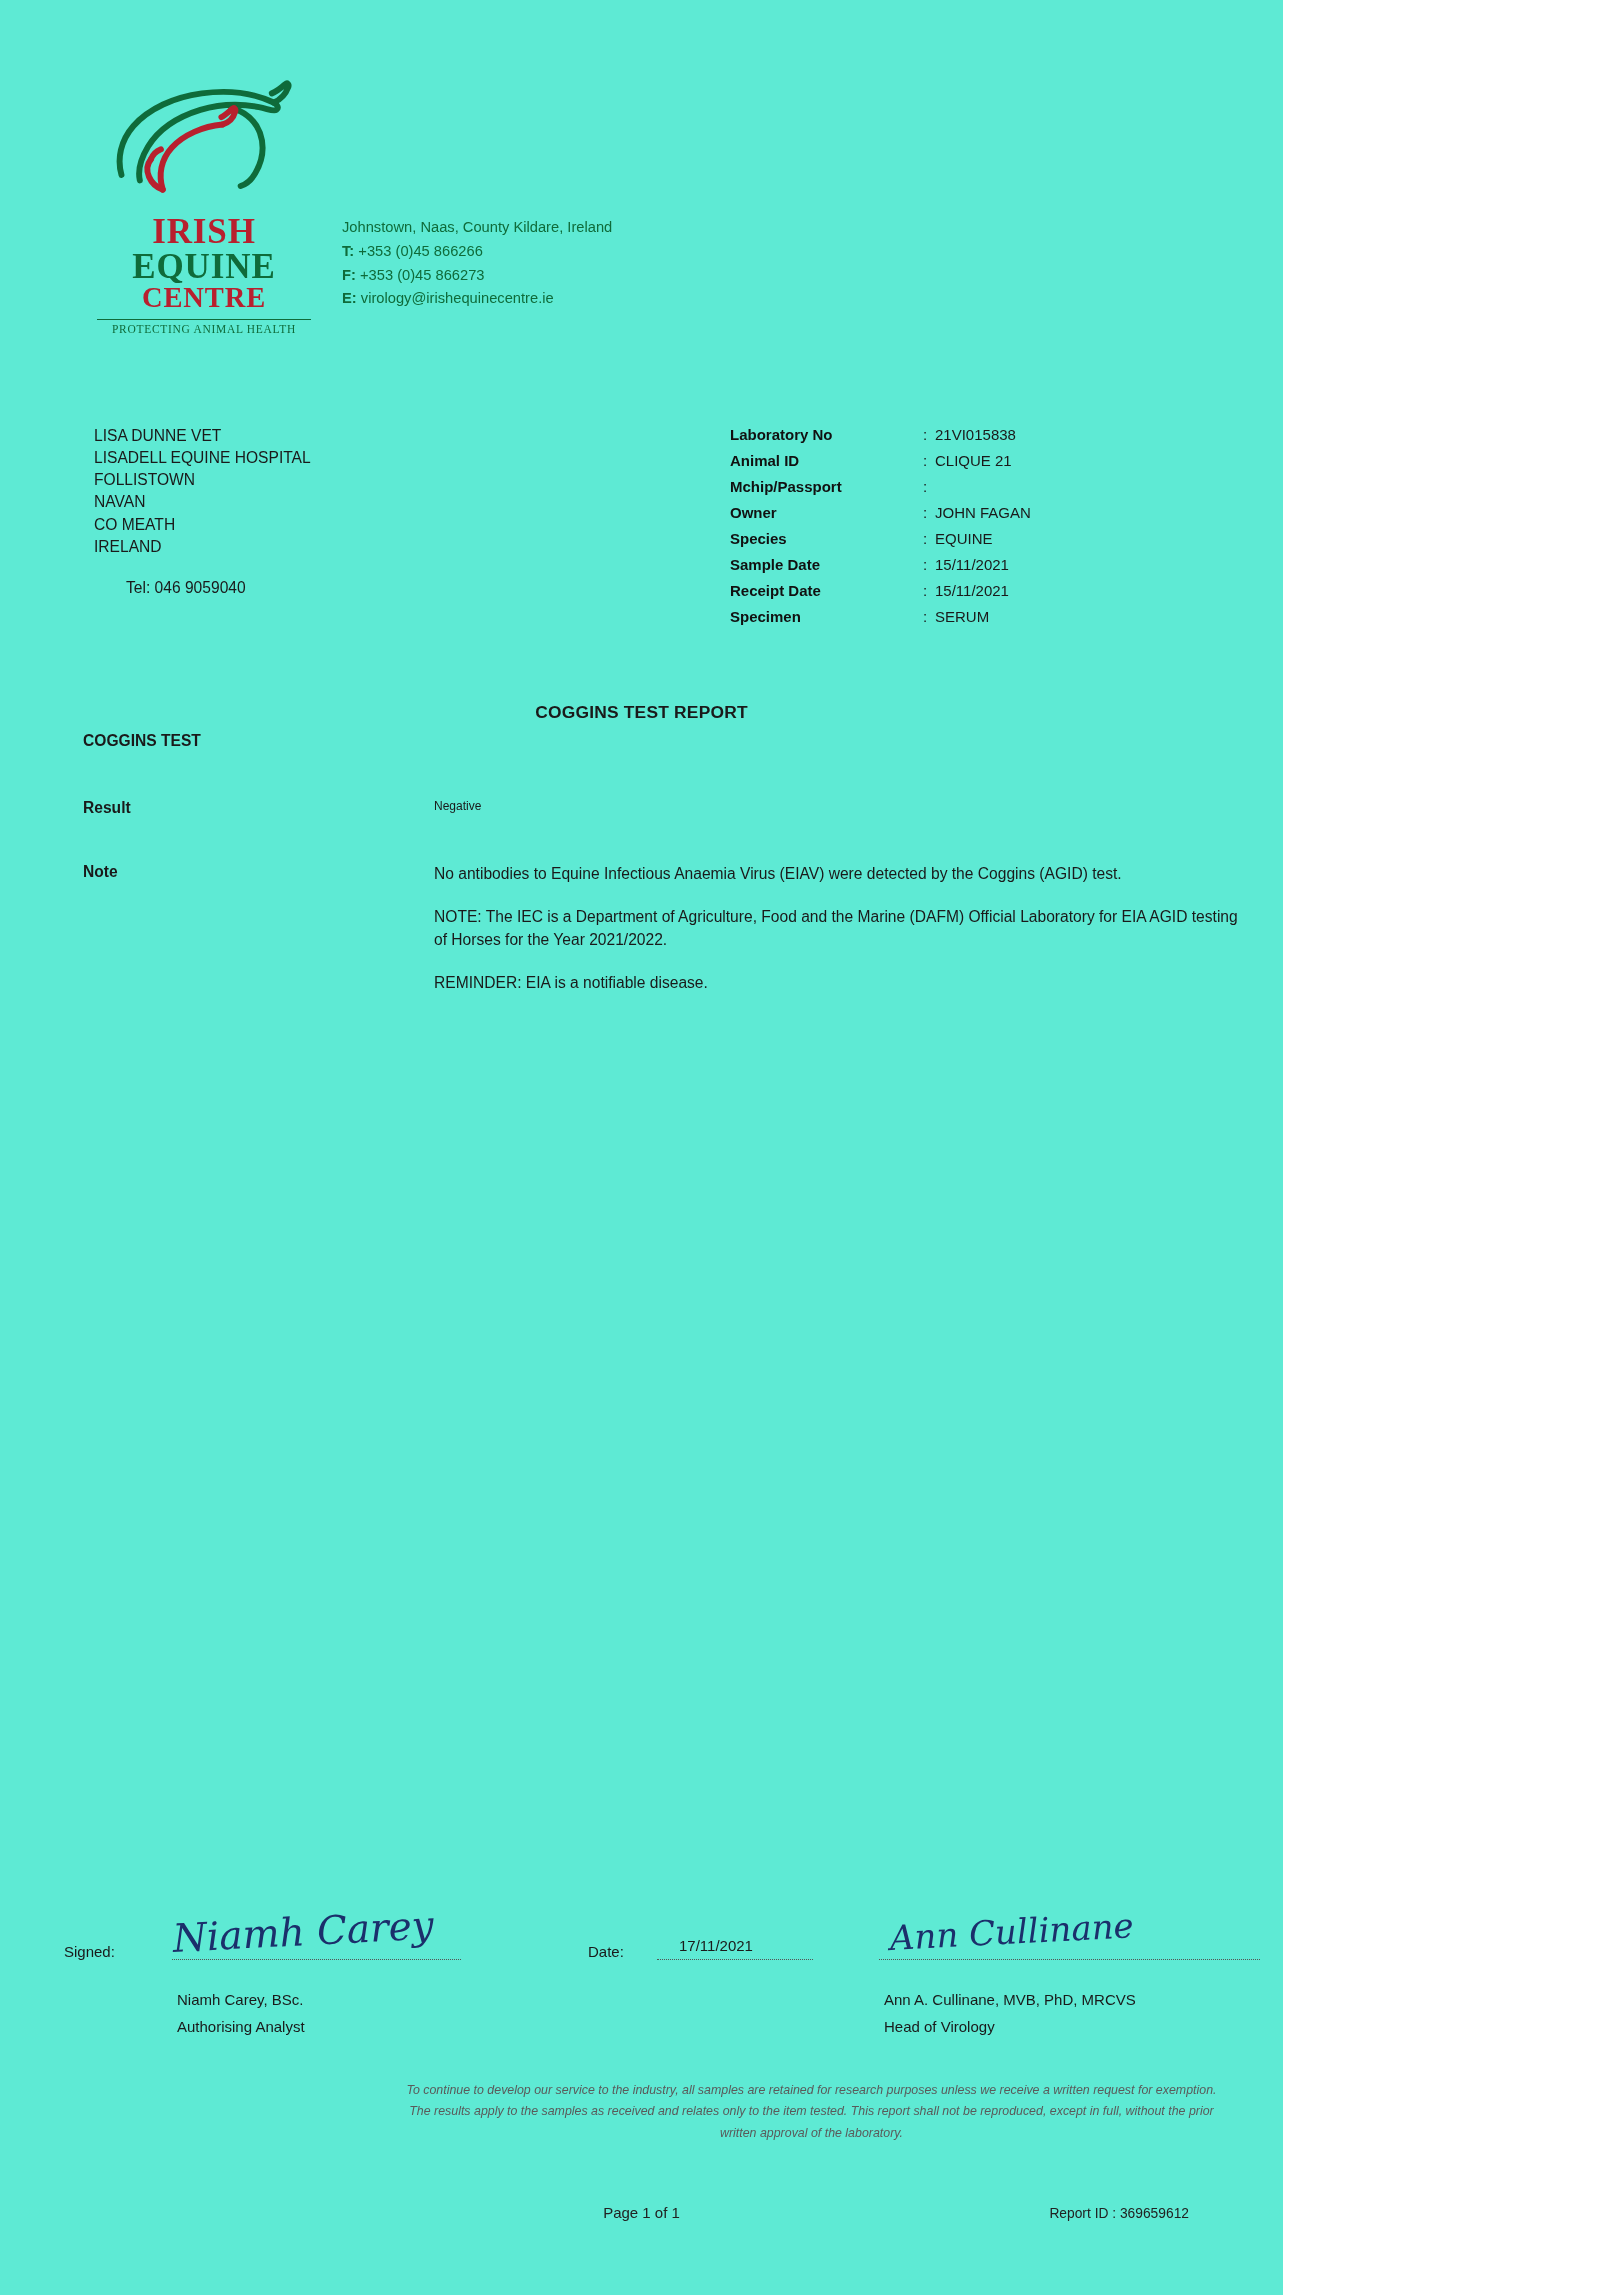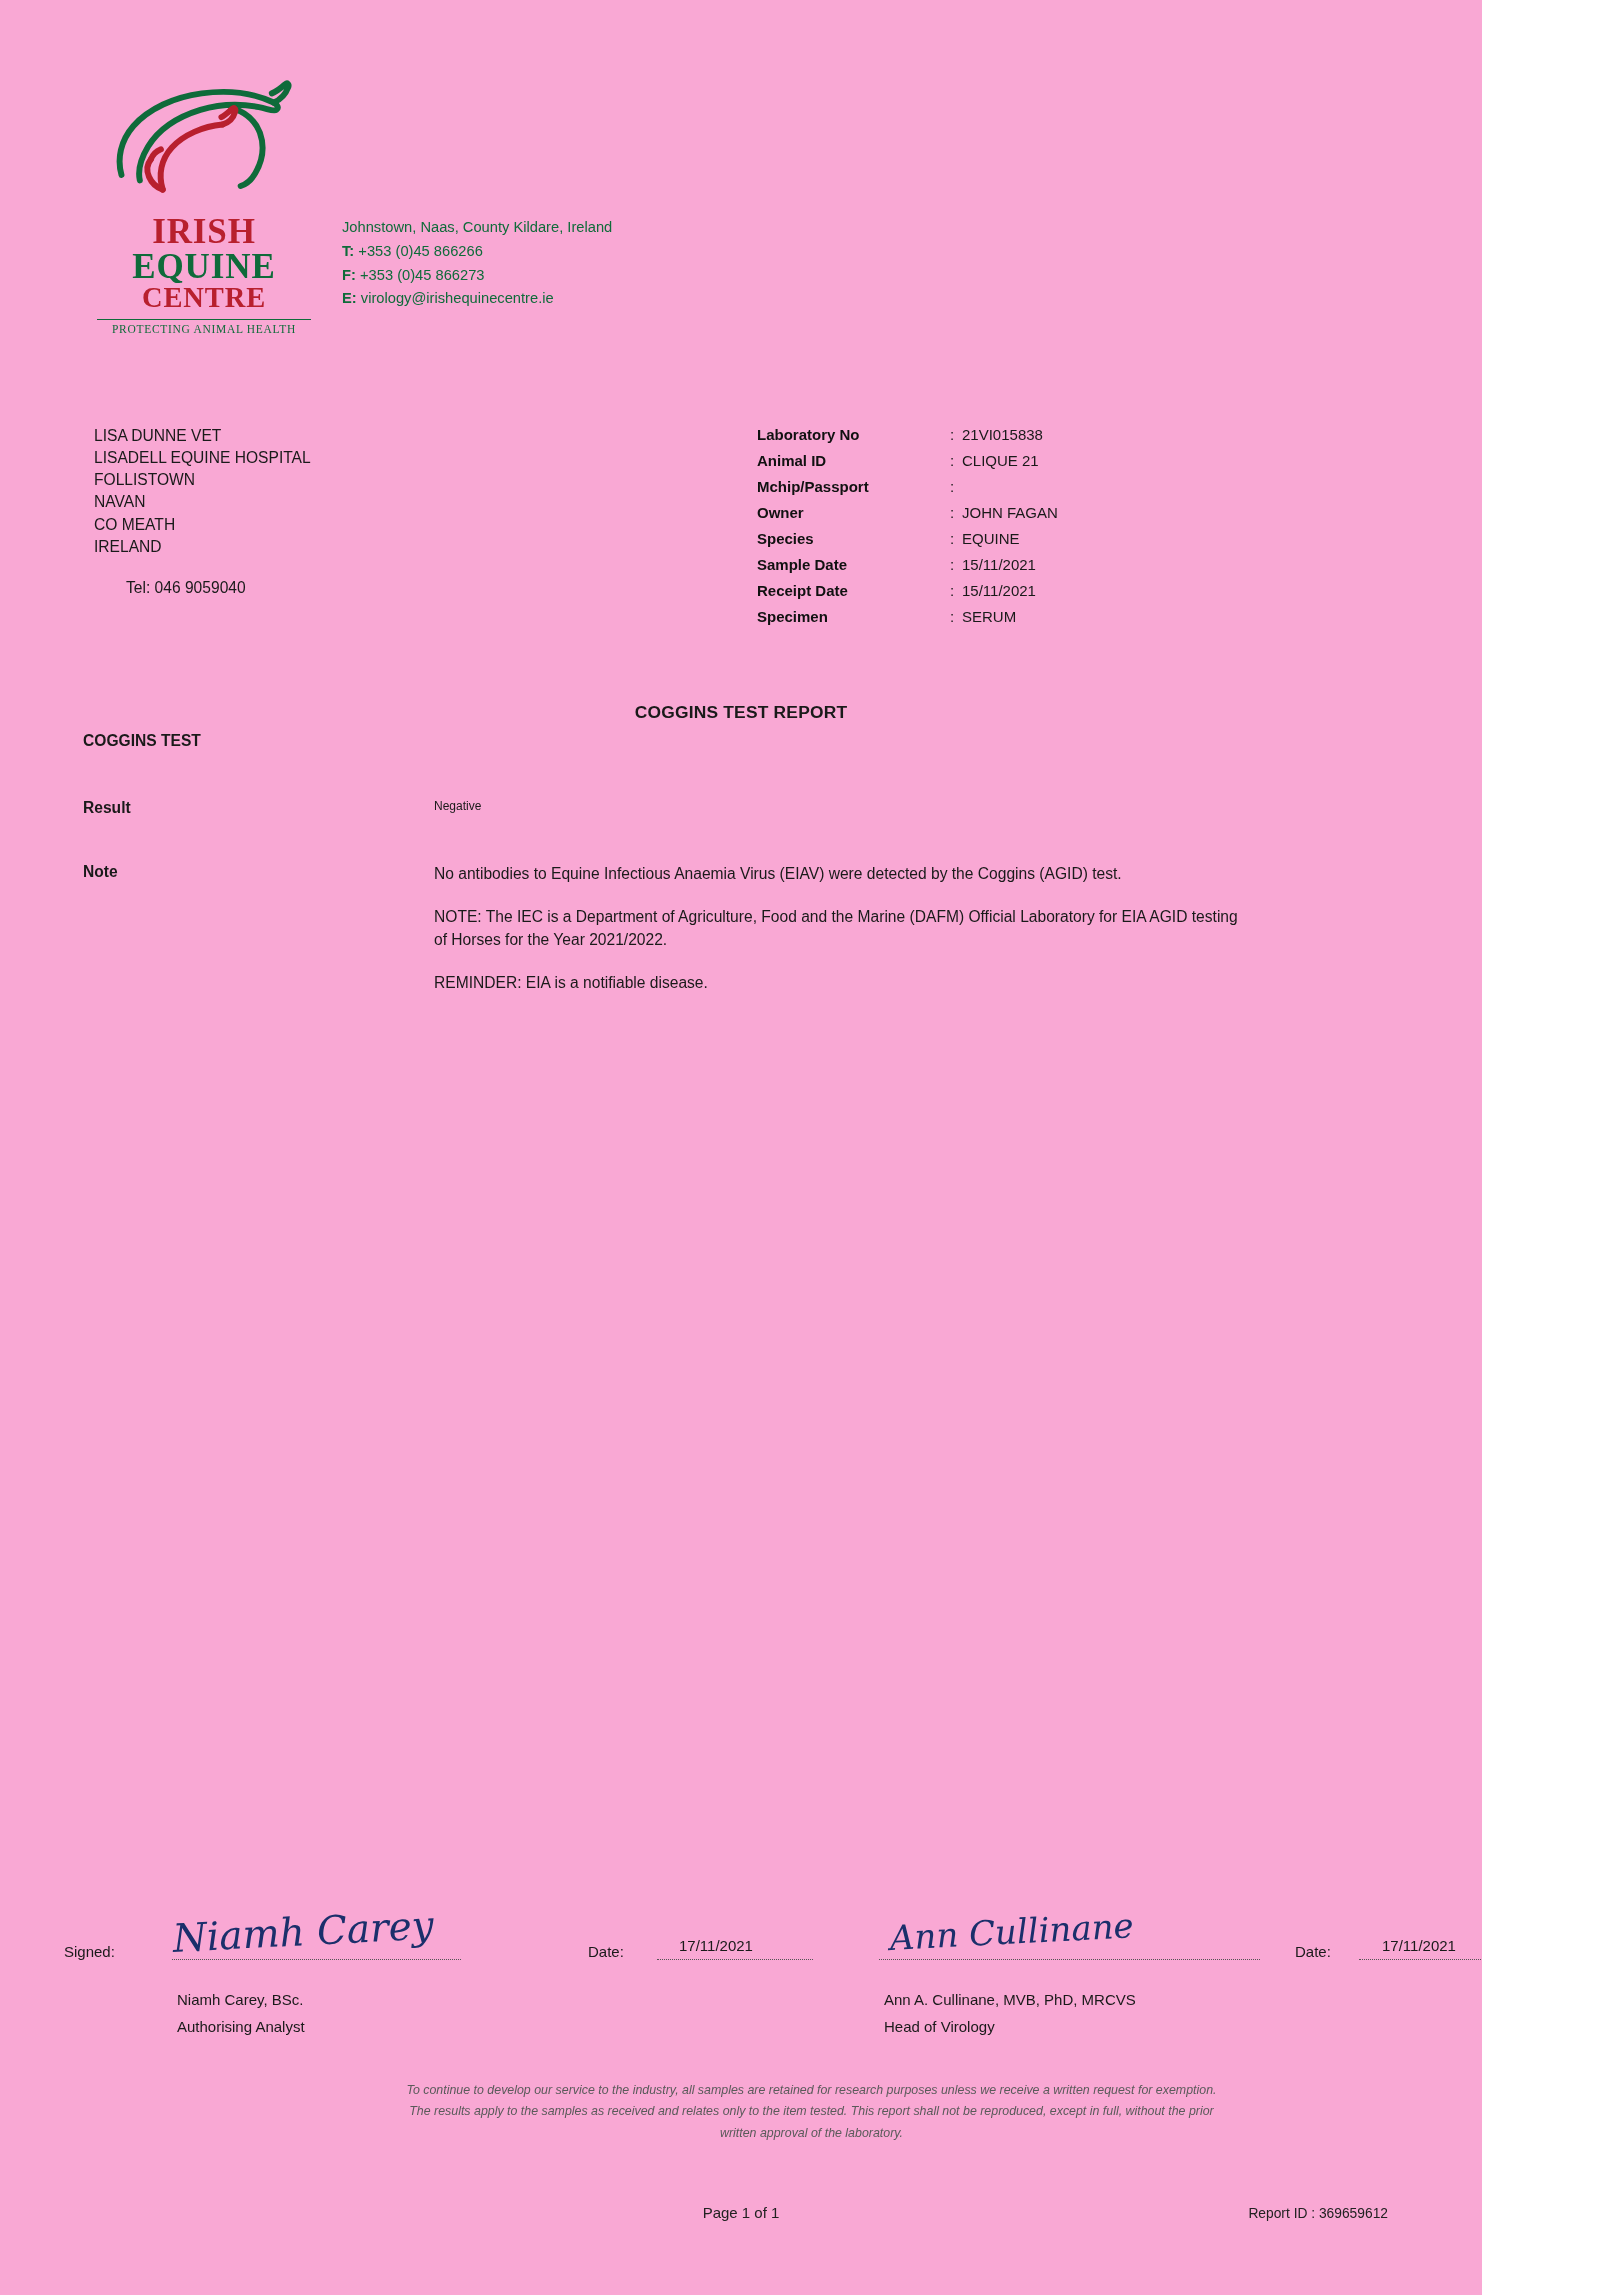--- a/index.html
+++ b/index.html
@@ -6,23 +6,23 @@
     margin: 0;
     padding: 0;
     background: #ffffff;
   }
   body {
     font-family: "Liberation Sans", sans-serif;
     color: #1a1a1a;
   }
   .page {
     position: relative;
-    width: 1482px;
+    width: 1283px;
     height: 2295px;
-    background: #f9a8d4;
+    background: #5eead4;
     overflow: hidden;
     text-decoration: underline;
   }
 
   
   .header {
     position: absolute;
     left: 0;
     top: 0;
     width: 100%;
@@ -94,21 +94,20 @@
   .meta-block {
     position: absolute;
     left: 730px;
     top: 427px;
     font-size: 15px;
   }
   .meta-row {
     display: flex;
     line-height: 1.0;
     margin-bottom: 11px;
-    margin-left: 27px;
   }
   .meta-label {
     width: 193px;
     font-weight: bold;
     color: #111;
   }
   .meta-colon {
     width: 12px;
   }
   .meta-value {

